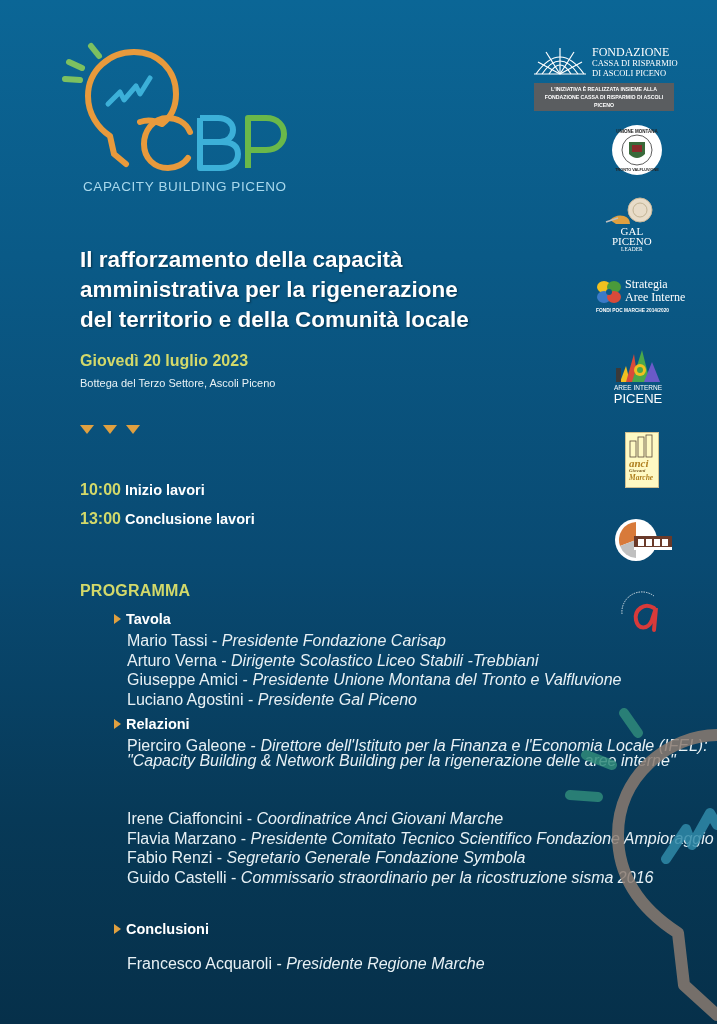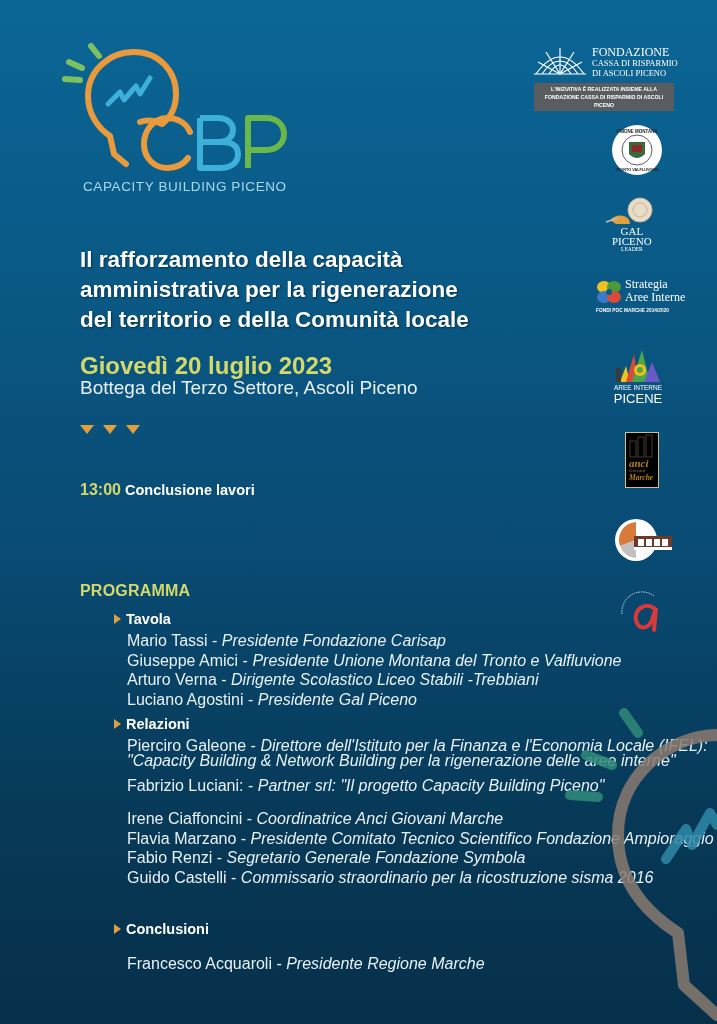--- a/index.html
+++ b/index.html
@@ -8,22 +8,22 @@
     background: linear-gradient(180deg, #0b6696 0%, #0a5a87 25%, #094a72 55%, #073957 80%, #06304a 100%);
     font-family: "DejaVu Sans", sans-serif;
     color:#ffffff;
   }
   .abs { position:absolute; }
   
   #cbp-logo { left:58px; top:36px; width:250px; height:160px; }
   .cbp-tagline { position:absolute; left:25px; top:143px; font-family:"Liberation Sans", sans-serif; font-size:13.5px; letter-spacing:0.6px; color:#a8d8ec; white-space:nowrap; }
   
   .title { left:80px; top:245px; width:460px; font-family:"Liberation Sans", sans-serif; font-weight:bold; font-size:22.5px; line-height:30px; color:#ffffff; text-shadow:1px 1px 2px rgba(0,0,0,0.45); }
-  .date { left:80px; top:352px; font-family:"Liberation Sans", sans-serif; font-weight:bold; font-size:24px; color:#d3d96a; }
-  .venue { left:80px; top:377px; font-family:"Liberation Sans", sans-serif; font-size:19px; color:#e8f1f5; }
+  .date { left:80px; top:352px; font-family:"Liberation Sans", sans-serif; font-weight:bold; font-size:16px; color:#d3d96a; }
+  .venue { left:80px; top:377px; font-family:"Liberation Sans", sans-serif; font-size:11px; color:#e8f1f5; }
   .triangles { left:80px; top:425px; display:flex; gap:9px; }
   .tri { width:0; height:0; border-left:7px solid transparent; border-right:7px solid transparent; border-top:9px solid #e0a040; }
   
   .sched { left:80px; top:480px; font-family:"Liberation Sans", sans-serif; font-weight:bold; font-size:14.5px; }
   .sched-row { height:29px; line-height:20px; }
   .sched-time { color:#d3d96a; font-size:16px; }
   .sched-label { color:#ffffff; }
   .prog-heading { left:80px; top:582px; font-family:"Liberation Sans", sans-serif; font-weight:bold; font-size:16px; color:#d3d96a; letter-spacing:0.2px; }
   
   .section { position:absolute; left:114px; font-family:"Liberation Sans", sans-serif; }
@@ -70,50 +70,53 @@
 <div class="abs date">Giovedì 20 luglio 2023</div>
 <div class="abs venue">Bottega del Terzo Settore, Ascoli Piceno</div>
 <div class="abs triangles">
   <div class="tri"></div>
   <div class="tri"></div>
   <div class="tri"></div>
 </div>
 
 <div class="abs sched">
   <div class="sched-row">
+    <span class="sched-time">10:00</span>
+    <span class="sched-label">Inizio lavori</span>
+  </div>
+  <div class="sched-row">
     <span class="sched-time">13:00</span>
     <span class="sched-label">Conclusione lavori</span>
   </div>
 </div>
 
 <div class="abs prog-heading">PROGRAMMA</div>
 
 <div class="section" style="top:609px;">
   <div class="section-head">
     <span class="arrow"></span>
     <span>Tavola</span>
   </div>
   <div style="margin-top:2px">
     <div class="speaker"><span>Mario Tassi - </span><span class="role">Presidente Fondazione Carisap</span></div>
+    <div class="speaker"><span>Arturo Verna - </span><span class="role">Dirigente Scolastico Liceo Stabili -Trebbiani</span></div>
     <div class="speaker"><span>Giuseppe Amici - </span><span class="role">Presidente Unione Montana del Tronto e Valfluvione</span></div>
-    <div class="speaker"><span>Arturo Verna - </span><span class="role">Dirigente Scolastico Liceo Stabili -Trebbiani</span></div>
     <div class="speaker"><span>Luciano Agostini - </span><span class="role">Presidente Gal Piceno</span></div>
   </div>
 </div>
 
 <div class="section" style="top:714px;">
   <div class="section-head">
     <span class="arrow"></span>
     <span>Relazioni</span>
   </div>
   <div class="speaker multi">
     <span>Pierciro Galeone - </span><span class="role">Direttore dell'Istituto per la Finanza e l'Economia Locale (IFEL):</span><br>
     <span class="role">"Capacity Building &amp; Network Building per la rigenerazione delle aree interne"</span>
   </div>
-  <div class="speaker"><span>Fabrizio Luciani: - </span><span class="role">Partner srl: "Il progetto Capacity Building Piceno"</span></div>
 </div>
 
 <div class="section" style="top:808px;">
   <div style="margin-top:1px">
     <div class="speaker"><span>Irene Ciaffoncini - </span><span class="role">Coordinatrice Anci Giovani Marche</span></div>
     <div class="speaker"><span>Flavia Marzano - </span><span class="role">Presidente Comitato Tecnico Scientifico Fondazione Ampioraggio</span></div>
     <div class="speaker"><span>Fabio Renzi - </span><span class="role">Segretario Generale Fondazione Symbola</span></div>
     <div class="speaker"><span>Guido Castelli - </span><span class="role">Commissario straordinario per la ricostruzione sisma 2016</span></div>
   </div>
 </div>
@@ -200,21 +203,21 @@
     <circle cx="32" cy="22" r="6" fill="#f0c020"></circle>
     <circle cx="32" cy="22" r="3" fill="#4aa84a"></circle>
     <rect x="8" y="20" width="5" height="14" fill="#3a3a3a"></rect>
   </svg>
   <div style="position:absolute; left:0; top:36px; width:60px; text-align:center; font-family:'Liberation Sans', sans-serif; color:#fff;">
     <div style="font-size:6.5px; line-height:8px;">AREE INTERNE</div>
     <div style="font-size:13px; line-height:13px;">PICENE</div>
   </div>
 </div>
 
-<div class="logo-box" style="left:625px; top:432px; width:32px; height:54px; background:#000000; border:1px solid #d0c090;">
+<div class="logo-box" style="left:625px; top:432px; width:32px; height:54px; background:#fef9c3; border:1px solid #d0c090;">
   <svg width="32" height="26" viewBox="0 0 32 26">
     <g fill="none" stroke="#5a4a3a" stroke-width="0.8">
       <rect x="4" y="8" width="6" height="16"></rect>
       <rect x="12" y="4" width="6" height="20"></rect>
       <rect x="20" y="2" width="6" height="22"></rect>
     </g>
   </svg>
   <div style="position:absolute; left:3px; top:25px; font-family:'Liberation Serif', serif; font-weight:bold; font-style:italic; color:#b08020;">
     <div style="font-size:11px; line-height:10px;">anci</div>
     <div style="font-size:5px; line-height:6px; color:#7a5a20;">Giovani</div>

